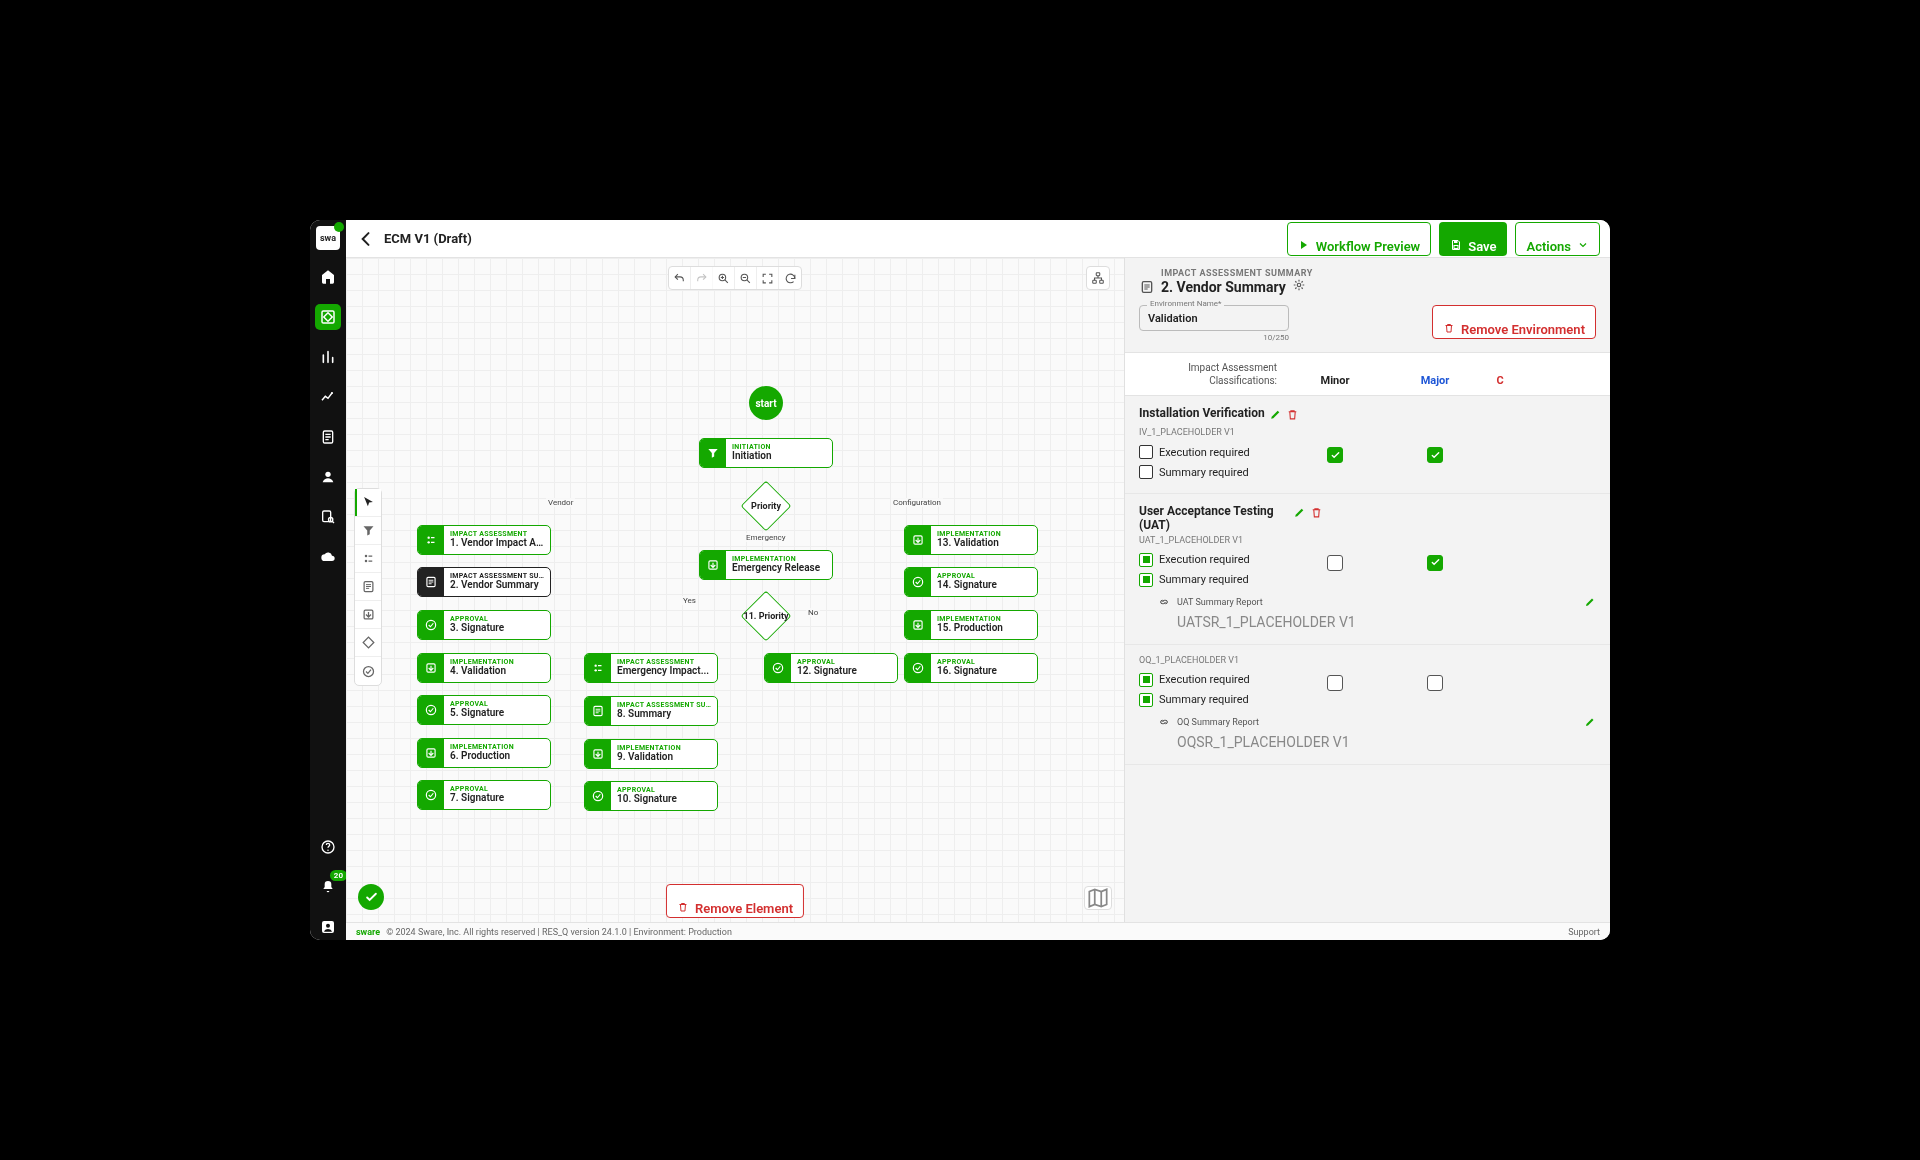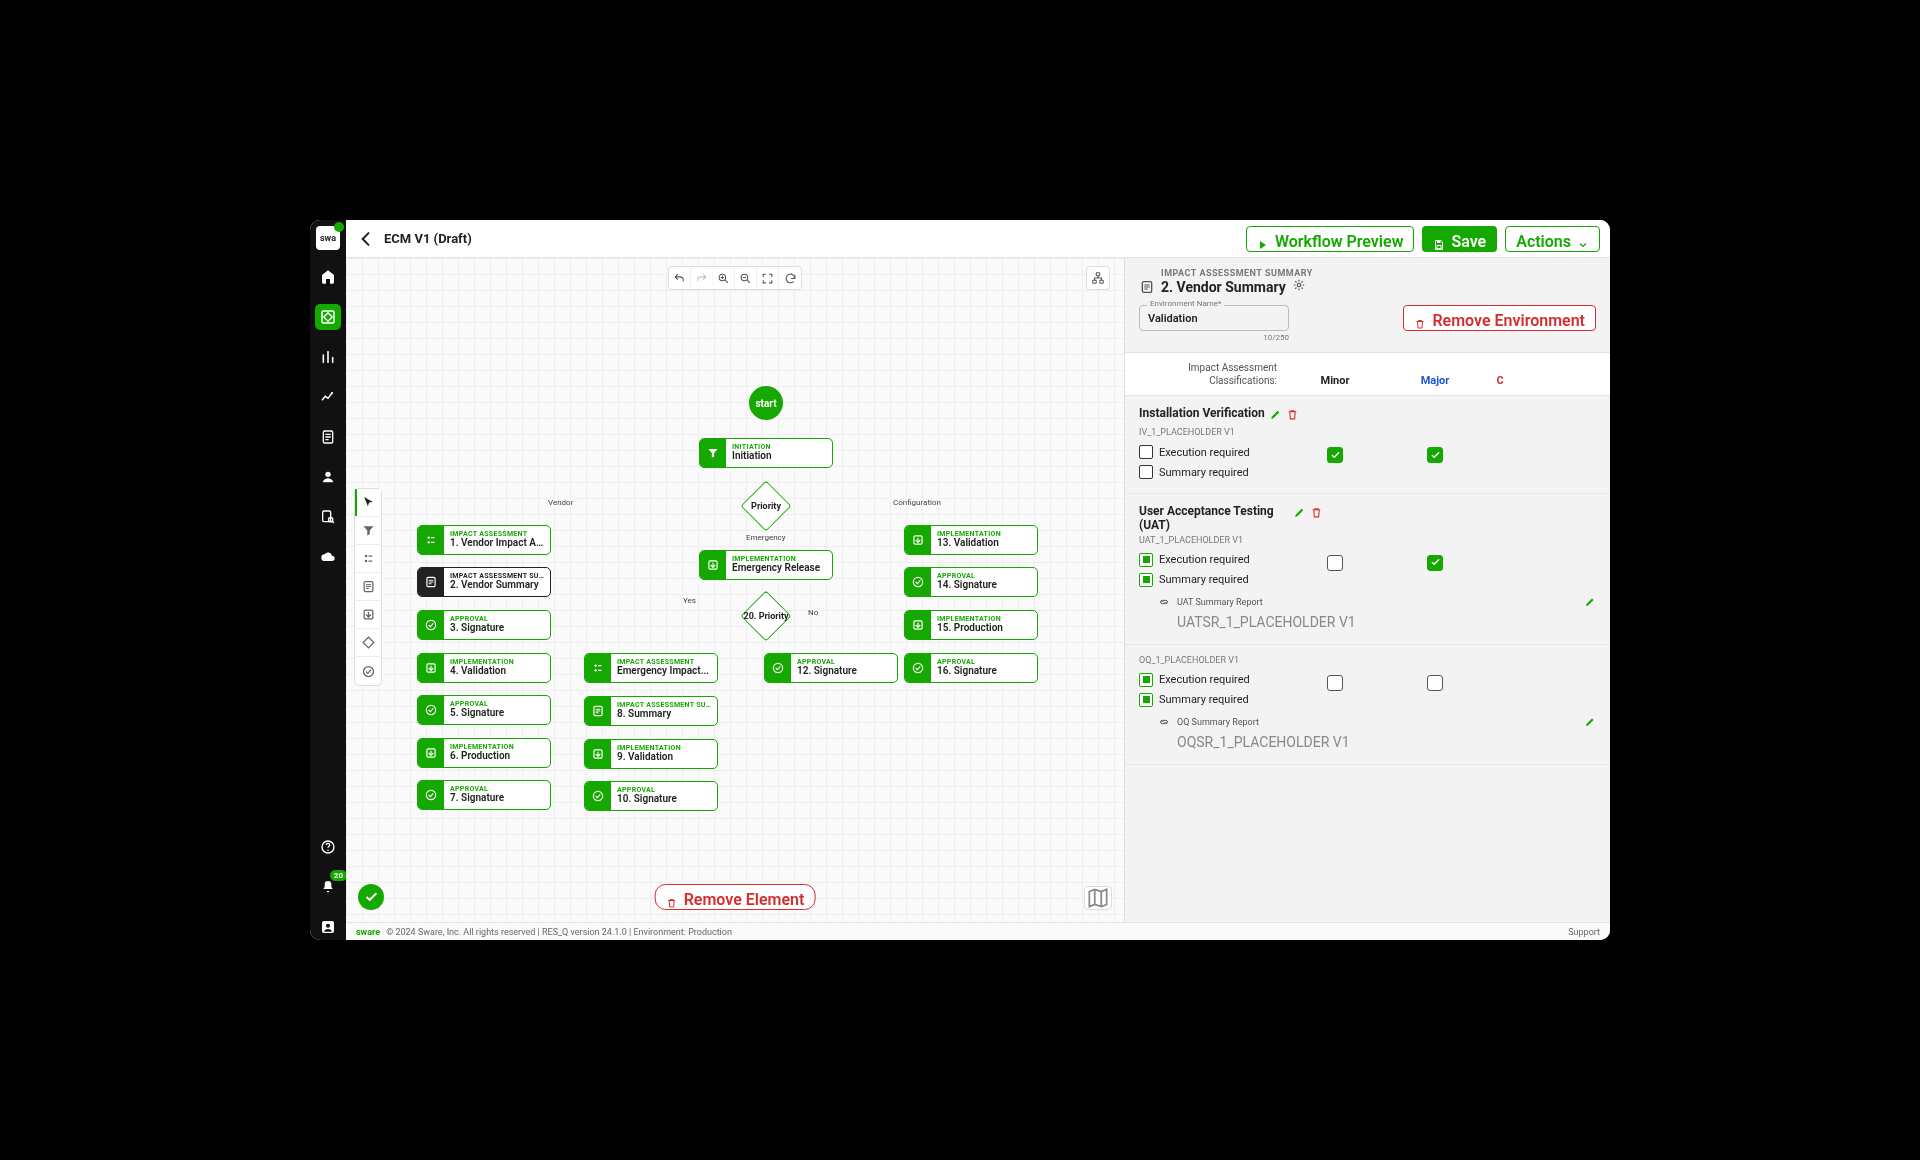--- a/index.html
+++ b/index.html
@@ -15,21 +15,21 @@
 .rail-icon svg { width: 16px; height: 16px; }
 .rail-spacer { flex: 1; }
 .rail-bell { position: relative; }
 .rail-bell .badge { position: absolute; top: -4px; right: -6px; background: #14a800; color: #fff; font-size: 8px; font-weight: 700; padding: 1px 4px; border-radius: 7px; }
 
 
 .topbar { position: absolute; left: 36px; right: 0; top: 0; height: 38px; background: #fff; border-bottom: 1px solid #e3e3e3; display: flex; align-items: center; padding: 0 10px; gap: 8px; }
 .topbar .back { width: 20px; height: 20px; display: flex; align-items: center; justify-content: center; cursor: pointer; color: #222; }
 .topbar .title { font-size: 13px; font-weight: 700; color: #222; }
 .topbar .grow { flex: 1; }
-.btn { height: 26px; padding: 0 10px; border-radius: 4px; font-size: 16px; font-weight: 600; display: inline-flex; align-items: flex-end; gap: 6px; cursor: pointer; border: 1px solid transparent; }
+.btn { height: 26px; padding: 16px 10px; border-radius: 4px; font-size: 13px; font-weight: 600; display: inline-flex; align-items: flex-start; gap: 6px; cursor: pointer; border: 1px solid transparent; }
 .btn-outline-green { border-color: #14a800; color: #14a800; background: #fff; }
 .btn-green { background: #14a800; color: #fff; }
 .btn-outline-red { border-color: #d32f2f; color: #d32f2f; background: #fff; }
 .btn svg { width: 12px; height: 12px; }
 
 
 .footer { position: absolute; left: 36px; right: 0; bottom: 0; height: 18px; background: #fafafa; border-top: 1px solid #e3e3e3; font-size: 9px; color: #666; display: flex; align-items: center; padding: 0 10px; justify-content: space-between; }
 .footer .brand { color: #14a800; font-weight: 700; margin-right: 6px; }
 
 
@@ -54,21 +54,21 @@
 .palette { position: absolute; top: 230px; left: 8px; width: 28px; background: #fff; border: 1px solid #ddd; border-radius: 5px; display: flex; flex-direction: column; }
 .palette-item { height: 28px; display: flex; align-items: center; justify-content: center; color: #666; cursor: pointer; border-bottom: 1px solid #eee; }
 .palette-item:last-child { border-bottom: none; }
 .palette-item.on { background: #fff; color: #222; box-shadow: inset 2px 0 0 #14a800; }
 .palette-item svg { width: 15px; height: 15px; }
 
 
 .round-check { position: absolute; left: 12px; bottom: 12px; width: 26px; height: 26px; background: #14a800; border-radius: 50%; display: flex; align-items: center; justify-content: center; color: #fff; }
 .round-check svg { width: 15px; height: 15px; }
 
-.remove-elem { position: absolute; left: 50%; transform: translateX(-50%); bottom: 12px; border-radius: 11px; }
+.remove-elem { position: absolute; left: 50%; transform: translateX(-50%); bottom: 4px; }
 .map-btn { position: absolute; right: 12px; bottom: 12px; width: 28px; height: 24px; background: #fff; border: 1px solid #ddd; border-radius: 4px; display: flex; align-items: center; justify-content: center; color: #888; cursor: pointer; }
 
 
 .wf-node { position: absolute; display: flex; align-items: stretch; background: #fff; border: 1.5px solid #14a800; border-radius: 5px; height: 30px; width: 134px; overflow: hidden; }
 .wf-node .icon { width: 26px; background: #14a800; display: flex; align-items: center; justify-content: center; color: #fff; flex-shrink: 0; }
 .wf-node .icon svg { width: 14px; height: 14px; }
 .wf-node .txt { flex: 1; padding: 2px 6px 2px 6px; display: flex; flex-direction: column; justify-content: center; line-height: 1.05; overflow: hidden; }
 .wf-node .cat { font-size: 7px; font-weight: 700; letter-spacing: .3px; color: #14a800; text-transform: uppercase; white-space: nowrap; overflow: hidden; text-overflow: ellipsis; }
 .wf-node .lbl { font-size: 10px; font-weight: 600; color: #222; white-space: nowrap; overflow: hidden; text-overflow: ellipsis; }
 .wf-node.sel { border-color: #222; }
@@ -516,21 +516,21 @@
               <use href="#i-node-impl"></use>
             </svg>
           </div>
           <div class="txt">
             <div class="cat">IMPLEMENTATION</div>
             <div class="lbl">Emergency Release</div>
           </div>
         </div>
       <div class="wf-diamond" style="left:392px; top:338px">
           <div class="shape">
-            <div class="dlabel">20. Priority</div>
+            <div class="dlabel">11. Priority</div>
           </div>
         </div>
 
       <div class="wf-node" style="left:238px; top:395px">
           <div class="icon">
             <svg viewBox="0 0 24 24">
               <use href="#i-node-impact"></use>
             </svg>
           </div>
           <div class="txt">

